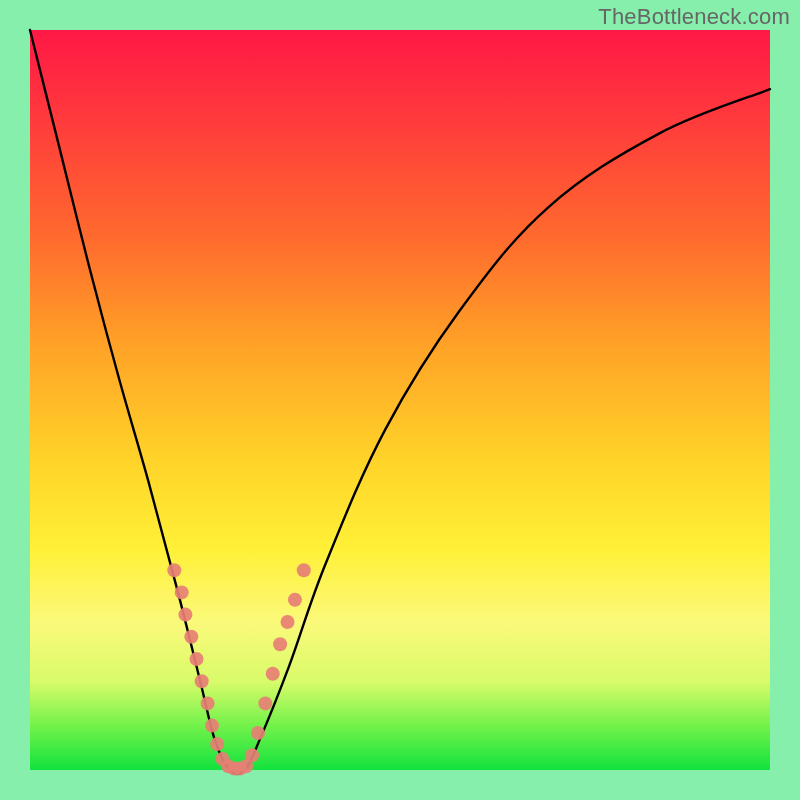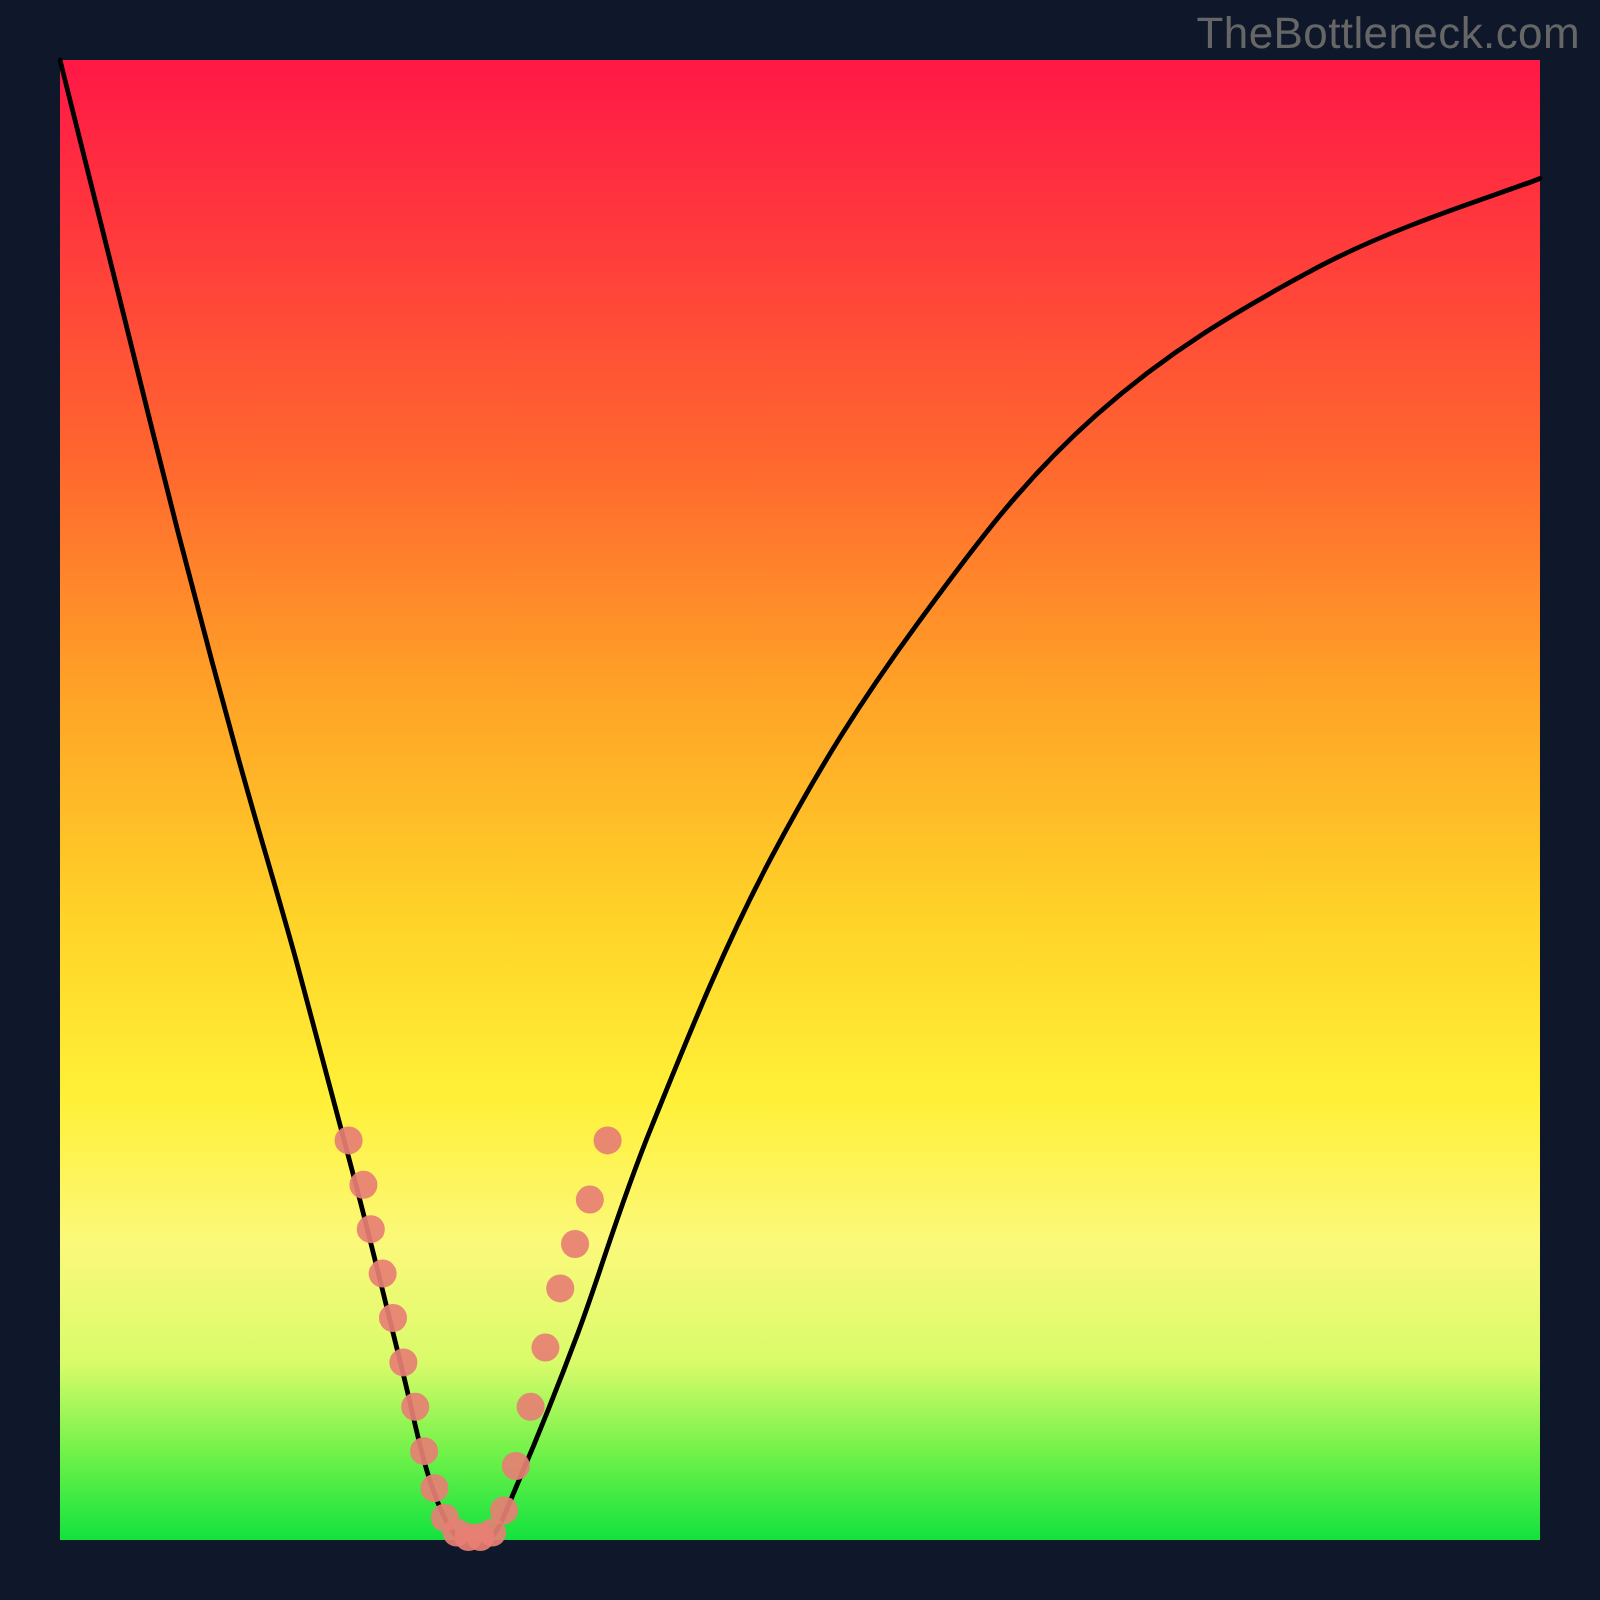--- a/index.html
+++ b/index.html
@@ -8,21 +8,21 @@
     width: 800px;
     height: 800px;
     overflow: hidden;
     background: #000;
     font-family: Arial, Helvetica, sans-serif;
   }
   .frame {
     position: relative;
     width: 800px;
     height: 800px;
-    background: #0f172a;
+    background: #86efac;
   }
   .watermark {
     position: absolute;
     top: 4px;
     right: 10px;
     color: #666;
     font-size: 22px;
     font-weight: 500;
     letter-spacing: 0.2px;
     user-select: none;

